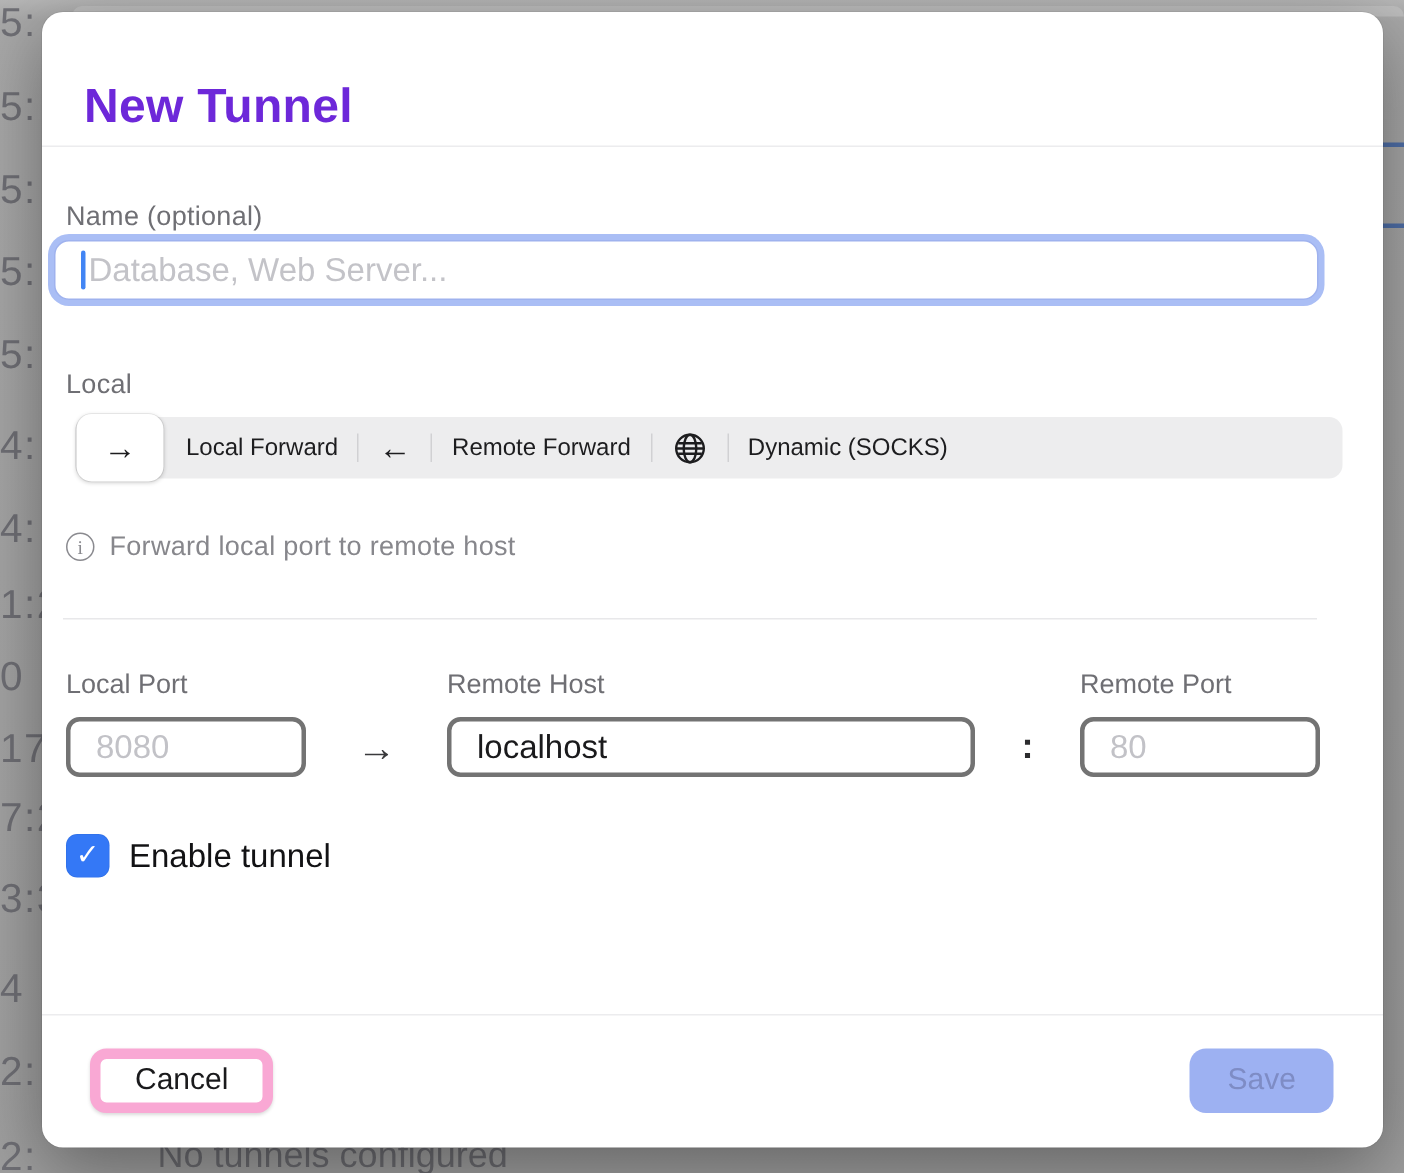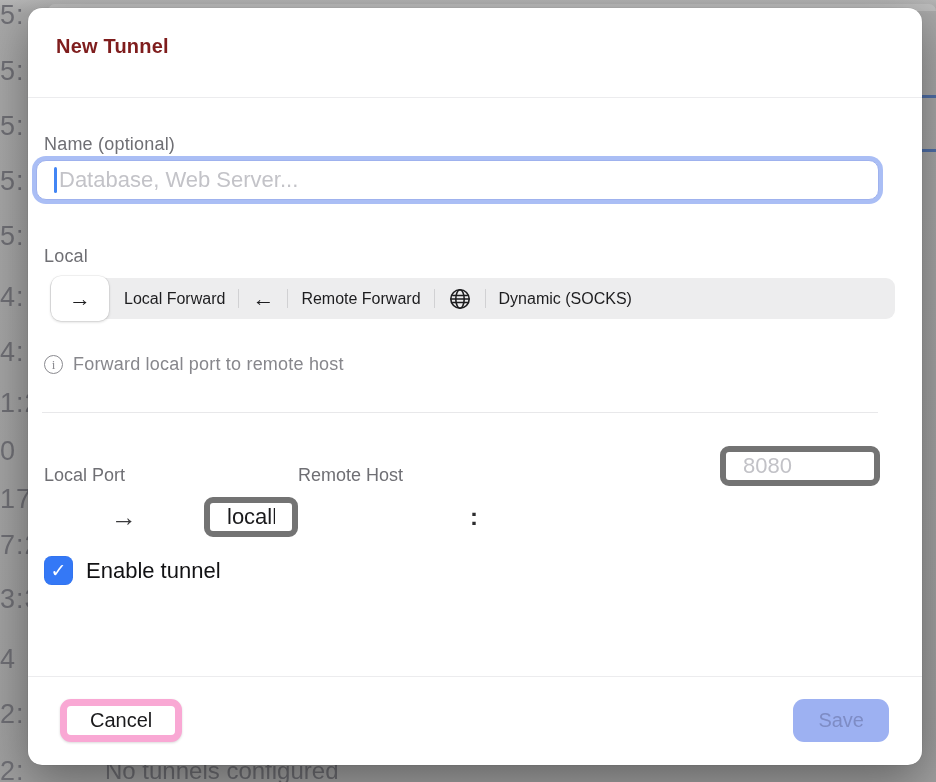--- a/index.html
+++ b/index.html
@@ -29,22 +29,22 @@
     position:absolute;left:105px;top:757px;font-size:24px;color:#6b6b70;
     white-space:nowrap;
   }
   
   .modal{
     position:absolute;left:28px;top:8px;width:894px;height:757px;
     background:#ffffff;border-radius:14px;
     box-shadow:0 14px 48px rgba(0,0,0,.38),0 0 0 0.5px rgba(0,0,0,.08);
   }
   .m-title{
-    position:absolute;left:28px;top:27px;font-size:20px;font-weight:bold;
-    color:#7f1d1d;letter-spacing:.2px;
+    position:absolute;left:28px;top:44px;font-size:32px;font-weight:bold;
+    color:#6d28d9;letter-spacing:.2px;
   }
   .hdiv{position:absolute;left:0;right:0;top:89px;height:1px;background:#ececee;}
   .field-label{position:absolute;font-size:18px;color:#6f6f74;letter-spacing:.2px;text-align:center;}
   .name-label{left:16px;top:126px;}
   .type-label{left:16px;top:238px;}
   
   .name-wrap{
     position:absolute;left:8px;top:152px;width:843px;height:40px;
     border-radius:10px;border:1px solid #9fb2ee;background:#fff;
     box-shadow:0 0 0 4px #aabef5;box-sizing:border-box;
@@ -90,21 +90,21 @@
   .sect-div{position:absolute;left:14px;right:44px;top:404px;height:1px;background:#e8e8ea;}
   
   .ports{
     position:absolute;left:16px;top:438px;
     display:grid;grid-template-columns:160px 94px 352px 70px 160px;
     grid-row-gap:11px;align-items:center;
   }
   .ports .plabel{font-size:18px;color:#6f6f74;align-self:end;}
   .ports .cell-empty{}
   .port-input{
-    height:40px;border:6px solid #737373;border-radius:9px;background:#fff;
+    height:40px;border:3px solid #737373;border-radius:9px;background:#fff;
     font-family:"Liberation Sans","DejaVu Sans",sans-serif;
     font-size:22px;color:#1a1a1c;padding:0 17px;box-sizing:border-box;width:100%;
     outline:none;
   }
   .port-input::placeholder{color:#c2c2c7;opacity:1;}
   .mid-arrow{font-size:26px;color:#3a3a3c;text-align:center;}
   .mid-colon{font-size:24px;font-weight:600;color:#2c2c2e;text-align:center;}
   
   .check-row{
     position:absolute;left:16px;top:548px;display:flex;align-items:center;gap:13px;
@@ -196,25 +196,27 @@
     <span class="info-text">Forward local port to remote host</span>
   </div>
 
   <div class="sect-div"></div>
 
   <div class="ports">
     <div class="plabel">Local Port</div>
     <div class="cell-empty"></div>
     <div class="plabel">Remote Host</div>
     <div class="cell-empty"></div>
+    <div class="plabel">Remote Port</div>
 
     <input type="text" class="port-input" placeholder="8080" value="" style="">
     <div class="mid-arrow">→</div>
     <input type="text" class="port-input" placeholder="" value="localhost" style="">
     <div class="mid-colon">:</div>
+    <input type="text" class="port-input" placeholder="80" value="" style="">
   </div>
 
   <div class="check-row">
     <div class="checkbox">
       <span class="mark">✓</span>
     </div>
     <span class="check-label">Enable tunnel</span>
   </div>
 
   <div class="fdiv"></div>

